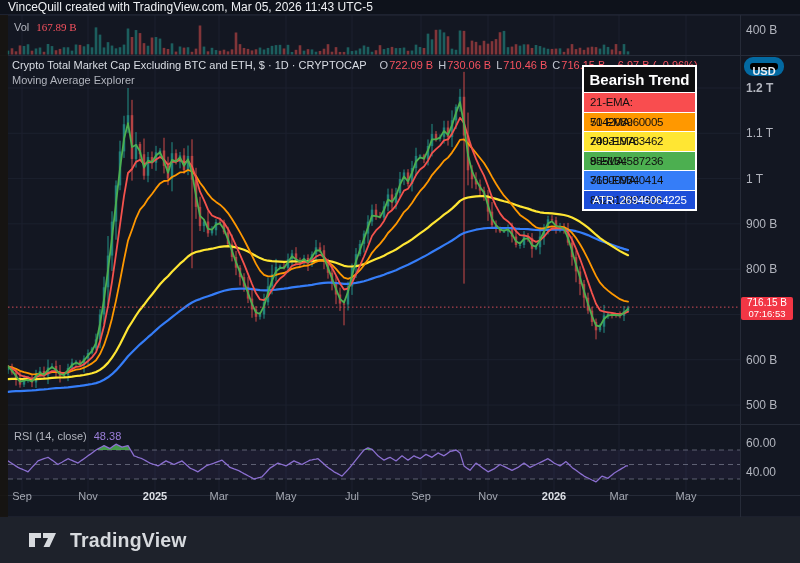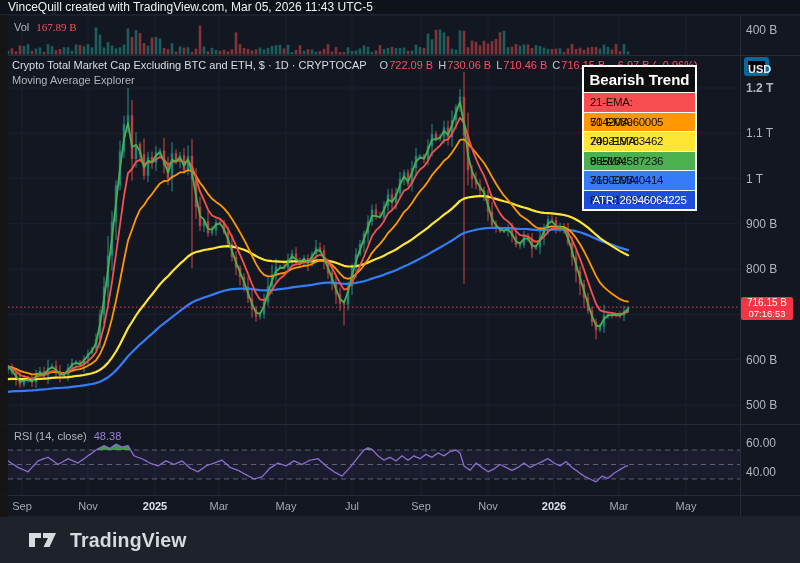--- a/index.html
+++ b/index.html
@@ -25,28 +25,28 @@
   #rsi-line .val { color:#9c7fd9; }
   #ma-panel { left:582px; top:65px; width:115px; z-index:5; background:#ffffff;
     border:2px solid #ffffff; }
   #ma-title { background:#0e0e10; color:#ffffff; text-align:center; font-size:15px;
     font-weight:700; height:25px; line-height:25px; }
   .lrow { height:19.5px; line-height:19.5px; font-size:11.5px; font-weight:400;
     letter-spacing:-0.3px; padding-left:6px; border-top:1px solid #ffffff; color:#111; }
   .lrow.atr { text-align:center; padding-left:0; }
   #right-axis { left:741px; top:15px; width:59px; height:502px; z-index:3; }
   .ylab { position:absolute; left:5px; color:#b2b5be; font-size:12px; line-height:12px; }
-  #usd-btn { position:absolute; left:3px; top:42px; width:25px; height:19px; background:#000;
-    border:4px solid #0369a1; border-radius:3px; color:#eceef2; font-size:11px; font-weight:700;
+  #usd-btn { position:absolute; left:3px; top:42px; width:40px; height:19px; background:#000;
+    border:6px solid #0369a1; border-radius:9px; color:#eceef2; font-size:11px; font-weight:700;
     text-align:center; line-height:17px; }
   #price-badge { position:absolute; left:0px; width:52px; background:#f23645; color:#fff;
     border-radius:2px; text-align:center; padding:1px 0; }
   #price-badge .p { font-size:10px; line-height:10.5px; }
   #price-badge .t { font-size:9.5px; line-height:10px; }
-  #time-axis { left:0; top:495px; width:741px; height:22px; z-index:3; }
+  #time-axis { left:0; top:485px; width:741px; height:22px; z-index:3; }
   .xlab { position:absolute; top:5px; transform:translateX(-50%); color:#a4a8b2; font-size:11px; }
   .xlab.year { color:#dde0e6; font-weight:700; }
   #footer { left:0; top:517px; width:800px; height:46px; background:#1e222b; z-index:4;
     display:flex; align-items:center; padding-left:28px; }
   #brand { color:#d7dade; font-size:19.5px; font-weight:700; margin-left:8px; letter-spacing:.2px; }
 </style>
 </head>
 <body>
 
 <svg id="plot" width="800" height="563">

